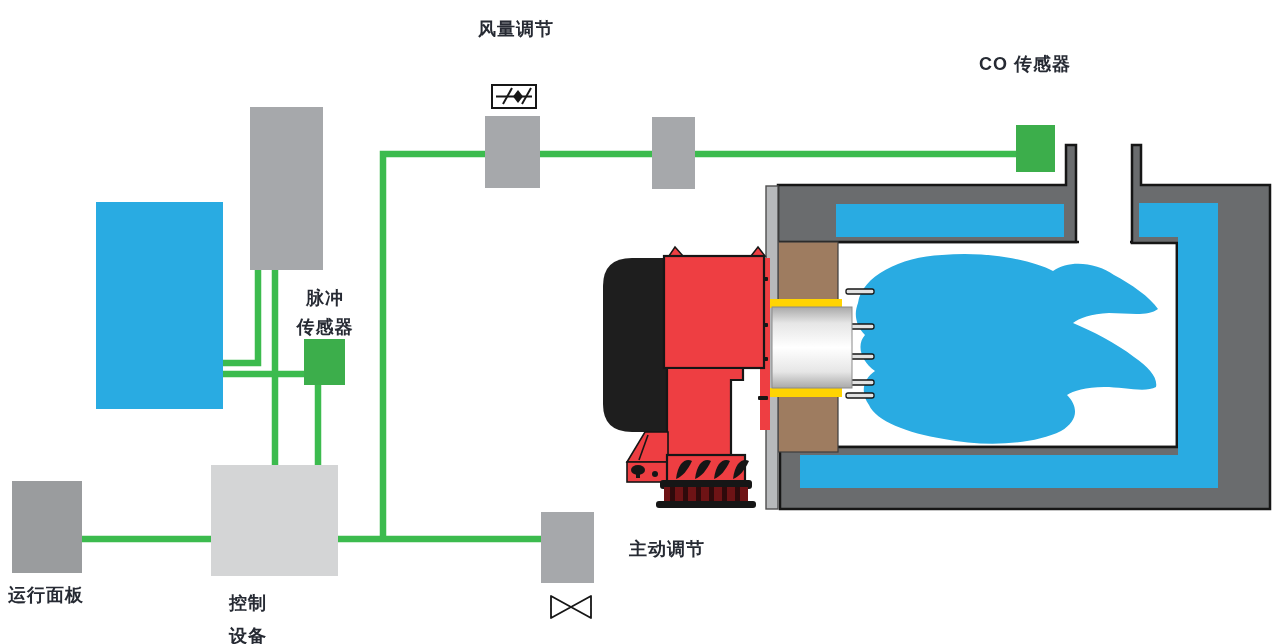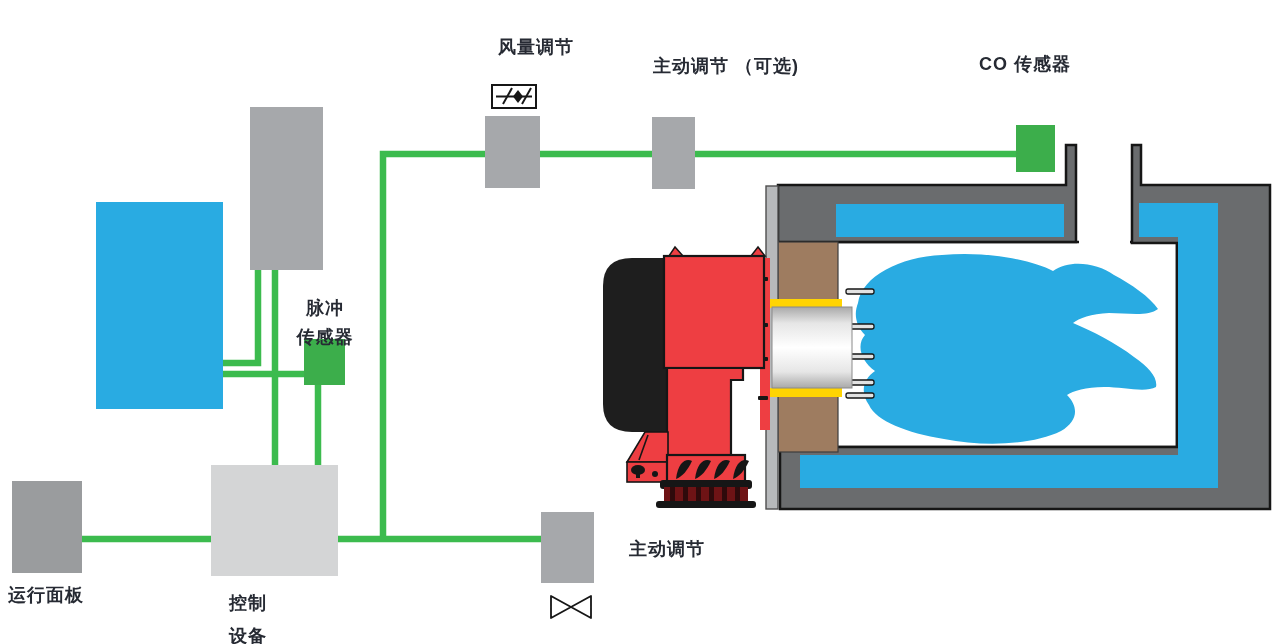--- a/index.html
+++ b/index.html
@@ -20,26 +20,26 @@
   .lbl sub{font-size:12px;letter-spacing:0;}
   #box-fan{left:96px;top:202px;width:127px;height:207px;background:var(--sky_blue,#29abe2);}
   #box-freq{left:250px;top:107px;width:73px;height:163px;background:var(--box_gray,#a6a8ab);}
   #box-pulse{left:304px;top:339px;width:41px;height:46px;background:var(--sensor_green,#3cae4b);}
   #box-damper{left:485px;top:116px;width:55px;height:72px;background:var(--box_gray,#a6a8ab);}
   #box-burnerhead{left:652px;top:117px;width:43px;height:72px;background:var(--box_gray,#a6a8ab);}
   #box-o2{left:1016px;top:125px;width:39px;height:47px;background:var(--sensor_green,#3cae4b);}
   #box-oppanel{left:12px;top:481px;width:70px;height:92px;background:var(--panel_gray,#9a9c9e);}
   #box-control{left:211px;top:465px;width:127px;height:111px;background:var(--control_gray,#d4d5d6);}
   #box-fuel{left:541px;top:512px;width:53px;height:71px;background:var(--box_gray,#a6a8ab);}
-  #lbl-airflow{left:466px;top:16px;width:140px;margin-top:18px;}
+  #lbl-airflow{left:446px;top:16px;width:140px;}
   #lbl-freq{left:217px;top:43px;width:140px;}
   #lbl-fan{left:74px;top:159px;width:140px;}
   #lbl-burnerhead{left:606px;top:52px;width:240px;line-height:28px;}
   #lbl-o2co{left:945px;top:51px;width:160px;line-height:26px;}
-  #lbl-pulse{left:255px;top:284px;width:140px;line-height:29px;margin-top:10px;}
+  #lbl-pulse{left:255px;top:284px;width:140px;line-height:29px;}
   #lbl-oppanel{left:6px;top:582px;width:80px;}
   #lbl-control{left:188px;top:587px;width:120px;line-height:33px;}
   #lbl-fuel{left:597px;top:536px;width:140px;}
 </style>
 </head>
 <body>
 
 <div class="canvas">
 
   <svg class="layer z1" viewBox="0 0 1280 644">
@@ -151,21 +151,20 @@
     </g>
 
     <g fill="#ffffff" stroke="var(--ink,#161616)" stroke-width="1.8" stroke-linejoin="round">
       <path d="M551,596 L551,618 L571,607 Z"></path>
       <path d="M591,596 L591,618 L571,607 Z"></path>
     </g>
   </svg>
 
   <div class="lbl" id="lbl-airflow">风量调节</div>
   <div class="lbl" id="lbl-burnerhead">
-    <div>主动调节 （可选)</div>
   </div>
   <div class="lbl" id="lbl-o2co">
     <div>CO 传感器</div>
   </div>
   <div class="lbl" id="lbl-pulse">
     <div>脉冲</div>
     <div>传感器</div>
   </div>
   <div class="lbl" id="lbl-oppanel">运行面板</div>
   <div class="lbl" id="lbl-control">

